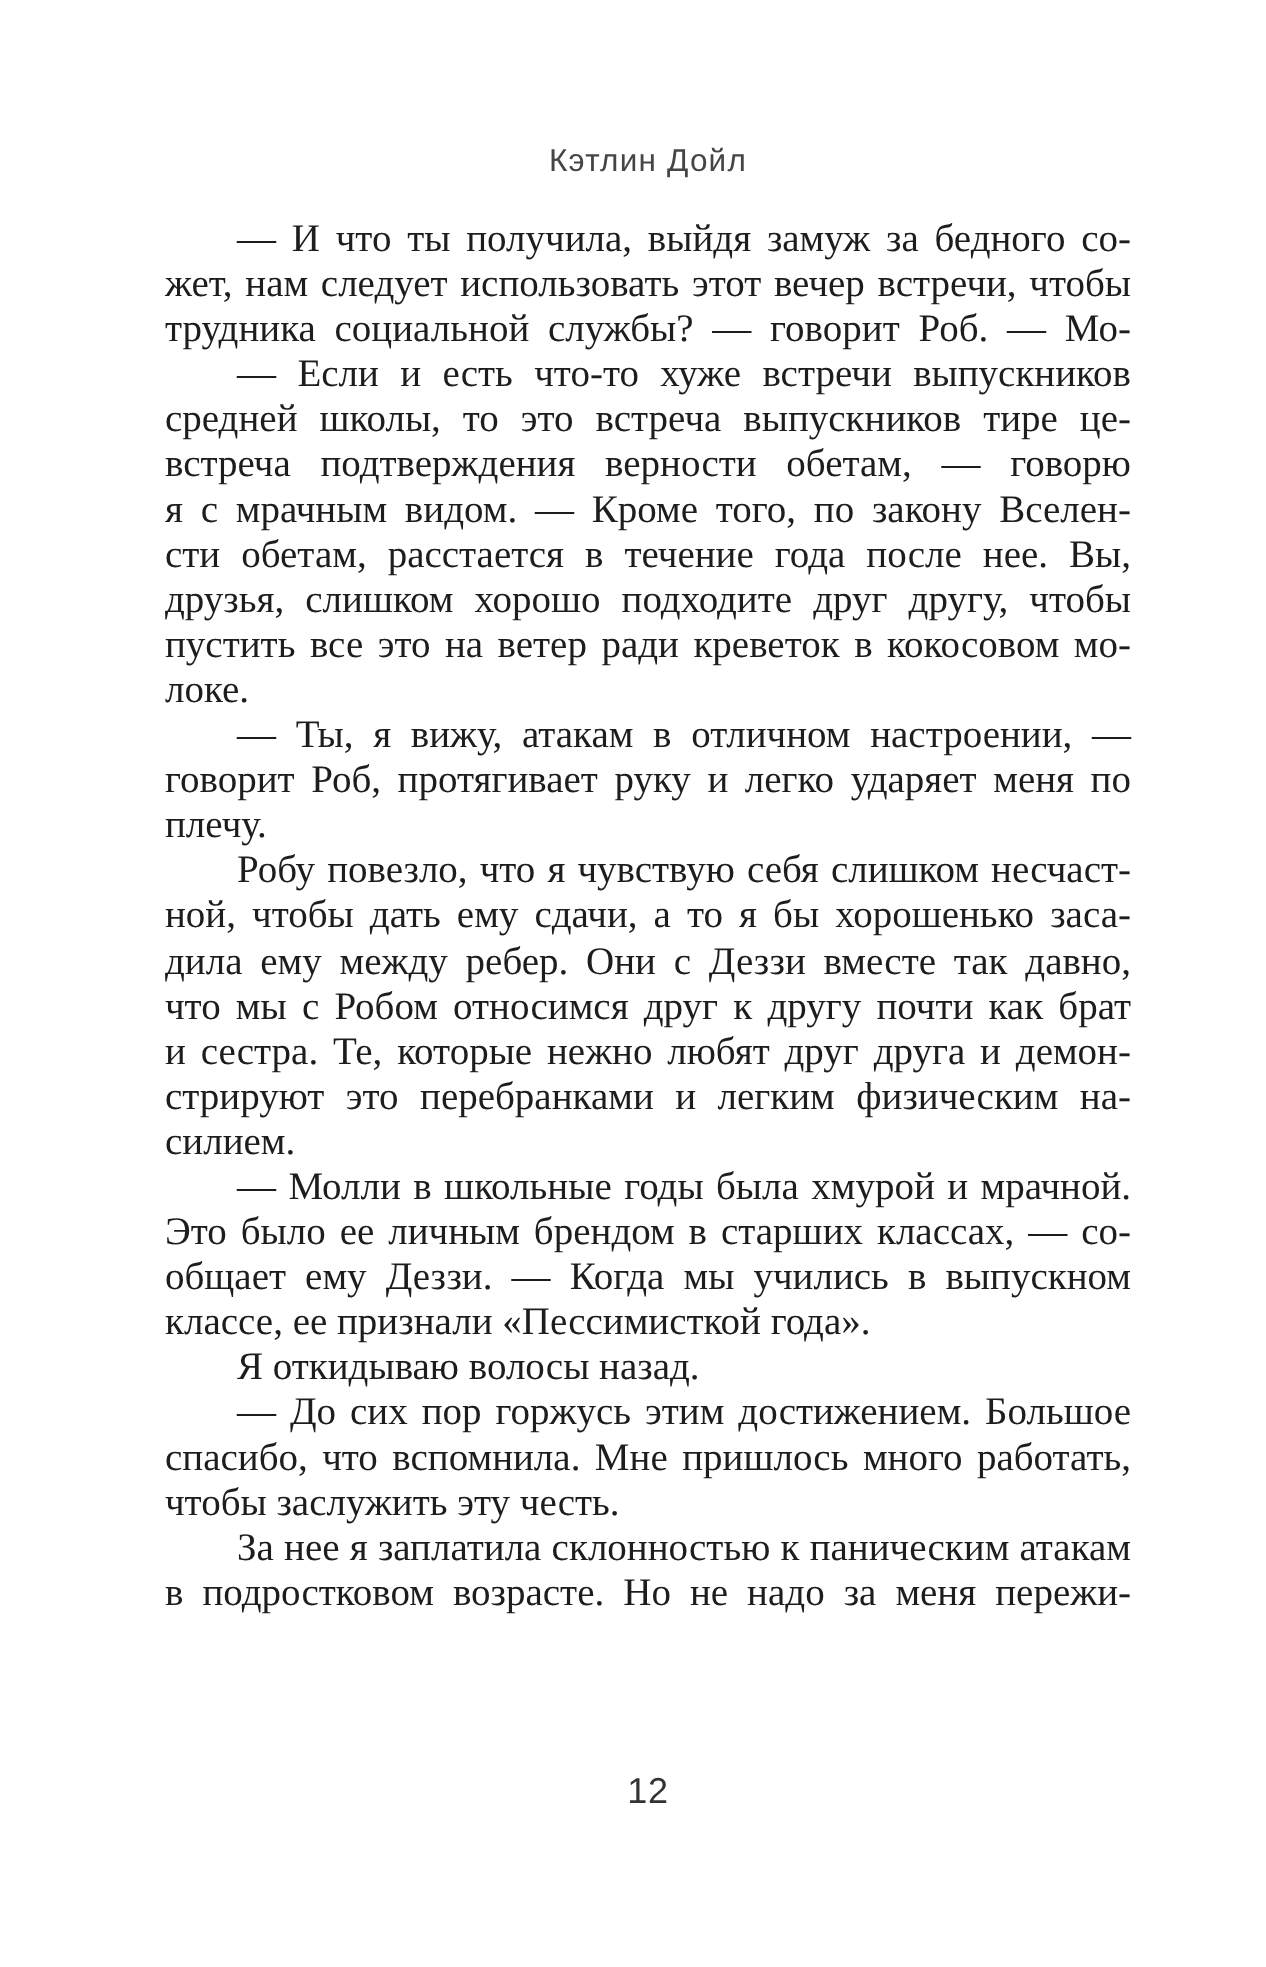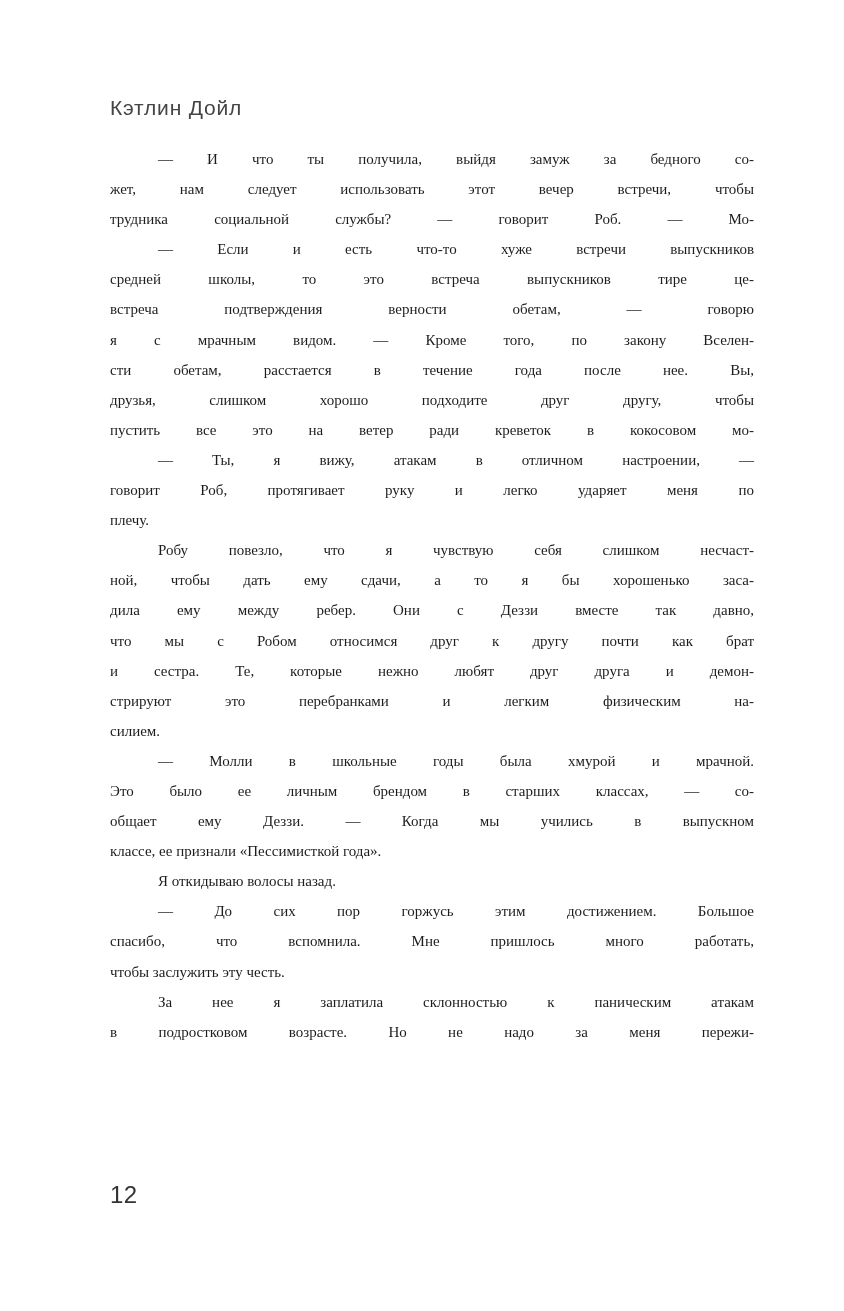--- a/index.html
+++ b/index.html
@@ -12,32 +12,33 @@
     height: 1311px;
     background: #ffffff;
     overflow: hidden;
     font-family: "Liberation Serif", "DejaVu Serif", serif;
   }
   .running-header {
     position: absolute;
     top: 96px;
     left: 110px;
     width: 644px;
+    text-align: center;
     font-family: "Liberation Sans", "DejaVu Sans", sans-serif;
     font-weight: 300;
     font-size: 21px;
     letter-spacing: 0.8px;
     color: #454545;
   }
   .text-block {
     position: absolute;
     top: 144px;
     left: 110px;
     width: 644px;
-    font-size: 15px;
+    font-size: 26px;
     line-height: 30.1px;
     color: #1d1d1d;
   }
   .text-line {
     text-align: justify;
     text-align-last: justify;
     white-space: normal;
     height: 30.1px;
     overflow: visible;
   }
@@ -45,20 +46,21 @@
     padding-left: 48px;
   }
   .text-line.last {
     text-align-last: left;
   }
   .page-number {
     position: absolute;
     top: 1181px;
     left: 110px;
     width: 644px;
+    text-align: center;
     font-family: "Liberation Sans", "DejaVu Sans", sans-serif;
     font-weight: 300;
     font-size: 24px;
     letter-spacing: 0.5px;
     color: #333333;
   }
 </style>
 </head>
 <body>
 
@@ -69,20 +71,21 @@
       <div class="text-line first">— И что ты получила, выйдя замуж за бедного со-</div>
       <div class="text-line">жет, нам следует использовать этот вечер встречи, чтобы</div>
       <div class="text-line">трудника социальной службы? — говорит Роб. — Мо-</div>
       <div class="text-line first">— Если и есть что-то хуже встречи выпускников</div>
       <div class="text-line">средней школы, то это встреча выпускников тире це-</div>
       <div class="text-line">встреча подтверждения верности обетам, — говорю</div>
       <div class="text-line">я с мрачным видом. — Кроме того, по закону Вселен-</div>
       <div class="text-line">сти обетам, расстается в течение года после нее. Вы,</div>
       <div class="text-line">друзья, слишком хорошо подходите друг другу, чтобы</div>
       <div class="text-line">пустить все это на ветер ради креветок в кокосовом мо-</div>
+      <div class="text-line last">локе.</div>
       <div class="text-line first">— Ты, я вижу, атакам в отличном настроении, —</div>
       <div class="text-line">говорит Роб, протягивает руку и легко ударяет меня по</div>
       <div class="text-line last">плечу.</div>
       <div class="text-line first">Робу повезло, что я чувствую себя слишком несчаст-</div>
       <div class="text-line">ной, чтобы дать ему сдачи, а то я бы хорошенько заса-</div>
       <div class="text-line">дила ему между ребер. Они с Деззи вместе так давно,</div>
       <div class="text-line">что мы с Робом относимся друг к другу почти как брат</div>
       <div class="text-line">и сестра. Те, которые нежно любят друг друга и демон-</div>
       <div class="text-line">стрируют это перебранками и легким физическим на-</div>
       <div class="text-line last">силием.</div>

